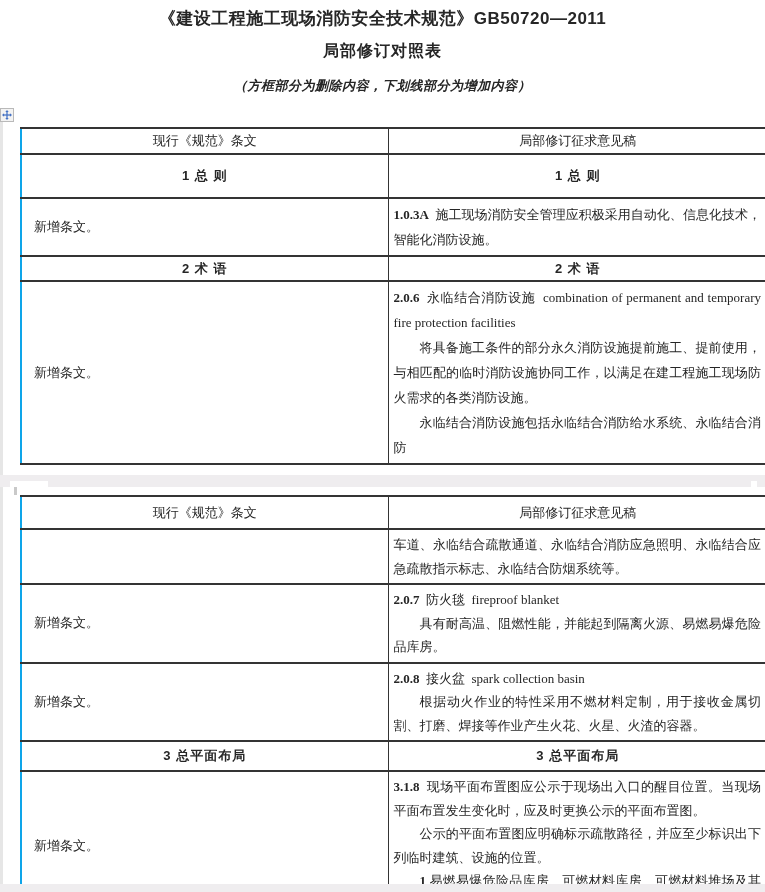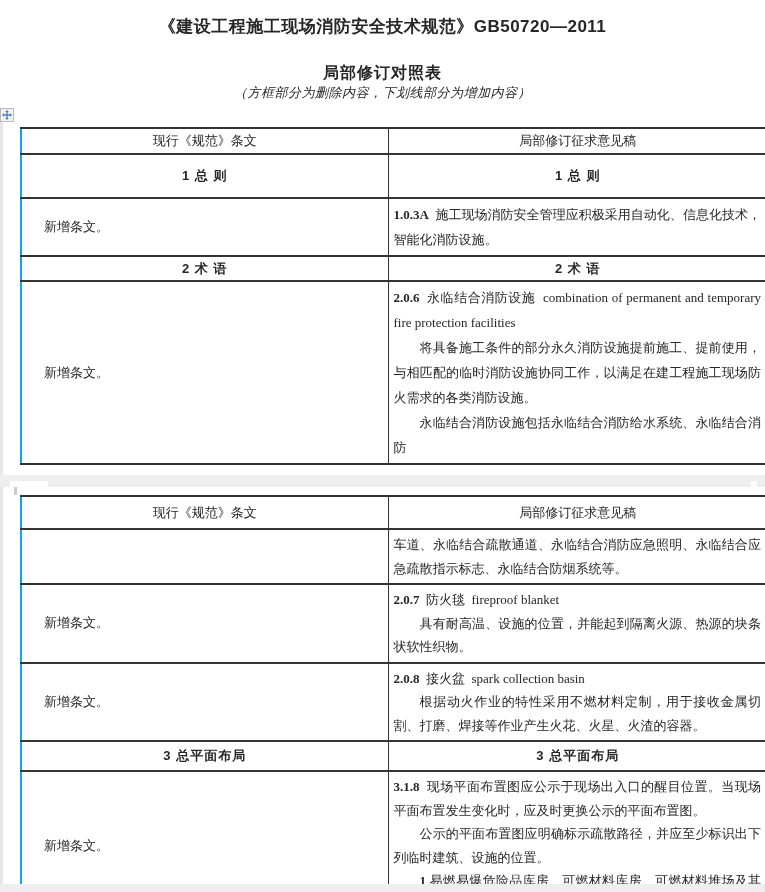--- a/index.html
+++ b/index.html
@@ -37,31 +37,32 @@
     position: absolute; left: 14px; top: 22px; width: 3px; height: 8px; background: #c9c9c9;
   }
   .bottom-band {
     position: absolute; left: 0; bottom: 0; width: 765px; height: 8px;
     background: #efedef;
   }
 
   
   .head-block { height: 127px; text-align: center; }
   .doc-title {
-    padding-top: 15px;
+    padding-top: 7px;
     font-family: "Liberation Sans", "DejaVu Sans", sans-serif;
     font-weight: bold; font-size: 17px; letter-spacing: 0.5px;
   }
   .doc-subtitle {
-    margin-top: 25px;
+    margin-top: 11px;
     font-family: "Liberation Sans", "DejaVu Sans", sans-serif;
     font-weight: bold; font-size: 16px; letter-spacing: 1px;
   }
   .doc-note {
-    font-weight: normal; font-style: italic; font-size: 13px; letter-spacing: 0.5px;
+    margin-top: 15px;
+    font-weight: bold; font-style: italic; font-size: 13px; letter-spacing: 0.5px;
   }
 
   
   table.cmp {
     border-collapse: collapse; table-layout: fixed;
     margin-left: 20px; width: 747px;
     border: 2px solid #0ea5e9;
   }
   table.cmp col.c-left  { width: 367px; }
   table.cmp col.c-right { width: 380px; }
@@ -71,21 +72,21 @@
     vertical-align: middle;
     font-size: 13px;
     overflow: hidden;
   }
   td.hdr { text-align: center; font-size: 13.5px; }
   td.sect {
     text-align: center; font-weight: bold; font-size: 15px;
     font-family: "Liberation Sans", "DejaVu Sans", sans-serif;
     letter-spacing: 1px;
   }
-  td.cur { padding-left: 22px; }
+  td.cur { padding-left: 12px; }
   td.rev {
     vertical-align: top; text-align: justify;
     padding: 3px 6px 3px 5px;
   }
   .t1 td.rev { line-height: 25px; }
   .t2 td.rev { line-height: 23.5px; }
   td.rev p { margin: 0; text-align: justify; }
   .added {
     text-decoration-thickness: 1px;
     text-underline-offset: 4px;
@@ -176,21 +177,21 @@
   <tr style="height:53px;">
     <td class="cur"></td>
     <td class="rev">
       <p class="added">车道、永临结合疏散通道、永临结合消防应急照明、永临结合应急疏散指示标志、永临结合防烟系统等。</p>
     </td>
   </tr>
   <tr style="height:69px;">
     <td class="cur">新增条文。</td>
     <td class="rev">
       <p class="added"><b class="num">2.0.7</b><span class="gap2"></span><span>防火毯</span><span class="gap2"></span><span>fireproof blanket</span></p>
-      <p class="added indent">具有耐高温、设施的位置，并能起到隔离火源、热源的块条状软性织物。</p>
+      <p class="added indent">具有耐高温、阻燃性能，并能起到隔离火源、易燃易爆危险品库房。</p>
     </td>
   </tr>
   <tr style="height:69px;">
     <td class="cur">新增条文。</td>
     <td class="rev">
       <p class="added"><b class="num">2.0.8</b><span class="gap2"></span><span>接火盆</span><span class="gap2"></span><span>spark collection basin</span></p>
       <p class="added indent">根据动火作业的特性采用不燃材料定制，用于接收金属切割、打磨、焊接等作业产生火花、火星、火渣的容器。</p>
     </td>
   </tr>
   <tr style="height:30px;padding-left:21px;">

